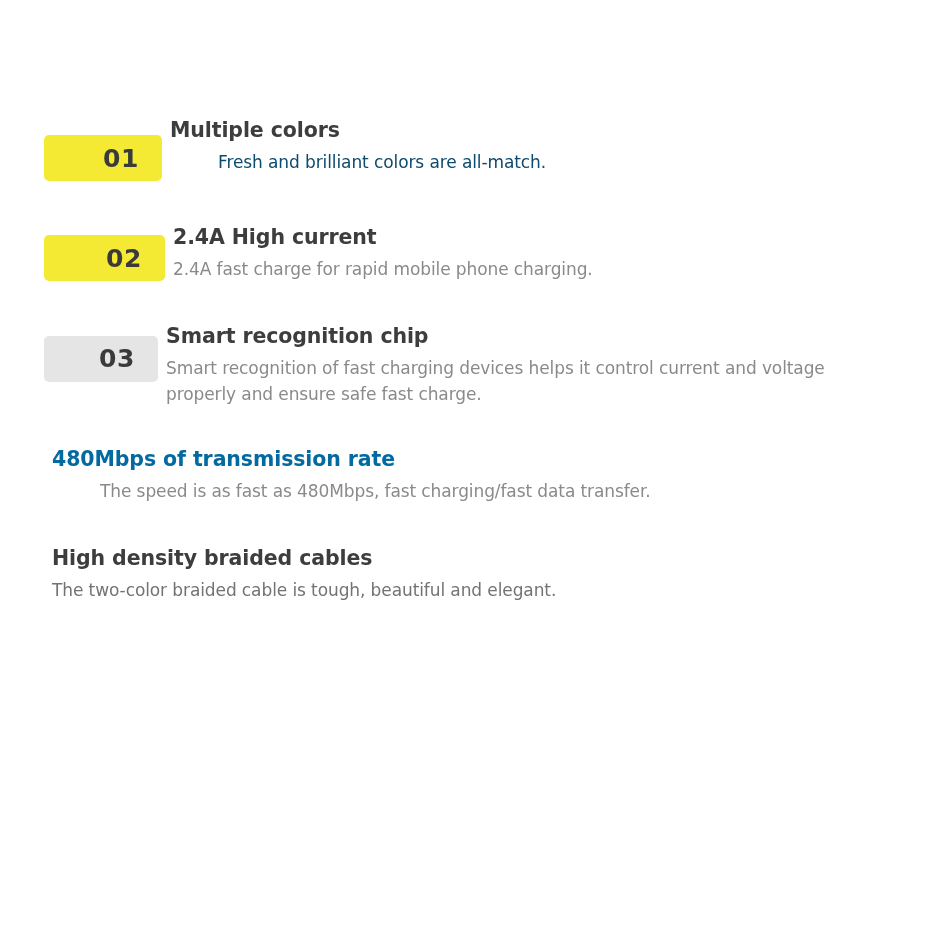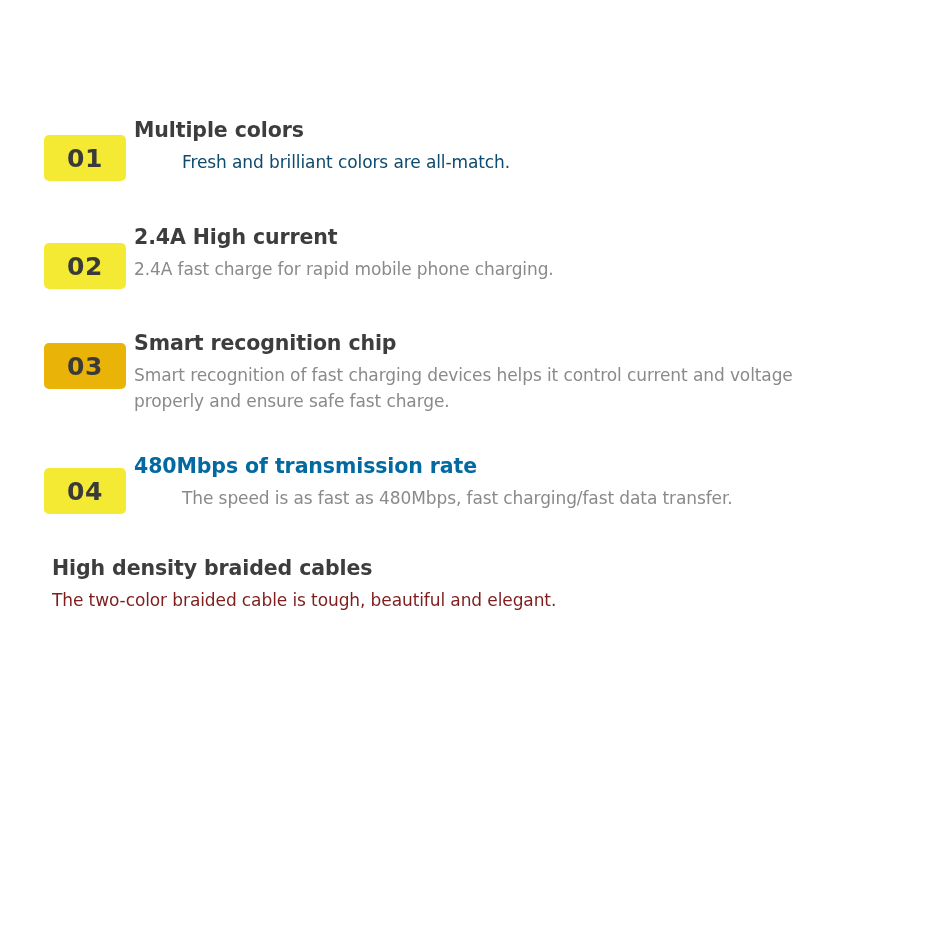--- a/index.html
+++ b/index.html
@@ -62,67 +62,66 @@
     line-height: 1.55;
     margin: 0;
     max-width: 700px;
     letter-spacing: -0.1px;
   }
 
   
   .item-1 { margin-bottom: 44px; }
   .item-1 .badge { margin-top: 17px; }
   .item-2 { margin-bottom: 42px; }
-  .item-2 .badge { margin-top: 18px; }
+  .item-2 .badge { margin-top: 10px; padding-left: 39px; }
   .item-3 { margin-bottom: 40px; }
   .item-3 .badge { margin-top: 12px; }
   .item-4 { margin-bottom: 42px; }
   .item-4 .badge { margin-top: 14px; }
   .item-5 { margin-bottom: 0; }
   .item-5 .badge { margin-top: 14px; }
 </style>
 </head>
 <body>
 
 <div class="page" style="background: rgb(255, 255, 255);">
   <div class="feature-list">
 
     <div class="feature-item item-1">
-      <div class="badge" style="background: rgb(245, 234, 51); color: rgb(58, 58, 58);">01</div>
+      <div class="badge" style="background: rgb(245, 234, 51); color: rgb(58, 58, 58); padding-left: 36px;">01</div>
       <div class="text-block">
         <p class="feature-title" style="color: rgb(61, 61, 61);">Multiple colors</p>
         <p class="feature-desc" style="color: #0c4a6e; margin-left: 48px;">Fresh and brilliant colors are all-match.</p>
       </div>
     </div>
 
     <div class="feature-item item-2">
       <div class="badge" style="background: rgb(245, 234, 51); color: rgb(58, 58, 58);">02</div>
       <div class="text-block">
         <p class="feature-title" style="color: rgb(61, 61, 61);">2.4A High current</p>
         <p class="feature-desc" style="color: rgb(138, 138, 138);">2.4A fast charge for rapid mobile phone charging.</p>
       </div>
     </div>
 
     <div class="feature-item item-3">
-      <div class="badge" style="background: #eab308; color: rgb(58, 58, 58);">03</div>
+      <div class="badge" style="background: #e5e5e5; color: rgb(58, 58, 58); padding-left: 32px;">03</div>
       <div class="text-block">
         <p class="feature-title" style="color: rgb(61, 61, 61);">Smart recognition chip</p>
         <p class="feature-desc" style="color: rgb(138, 138, 138);">Smart recognition of fast charging devices helps it control current and voltage properly and ensure safe fast charge.</p>
       </div>
     </div>
 
     <div class="feature-item item-4">
-      <div class="badge" style="background: rgb(245, 234, 51); color: rgb(58, 58, 58);">04</div>
       <div class="text-block">
         <p class="feature-title" style="color: #0369a1;">480Mbps of transmission rate</p>
         <p class="feature-desc" style="color: rgb(138, 138, 138); margin-left: 48px;">The speed is as fast as 480Mbps, fast charging/fast data transfer.</p>
       </div>
     </div>
 
     <div class="feature-item item-5">
       <div class="text-block">
         <p class="feature-title" style="color: rgb(61, 61, 61);">High density braided cables</p>
-        <p class="feature-desc" style="color: #7f1d1d;">The two-color braided cable is tough, beautiful and elegant.</p>
+        <p class="feature-desc" style="color: #737373;">The two-color braided cable is tough, beautiful and elegant.</p>
       </div>
     </div>
 
   </div>
 </div>
 
 </body></html>

